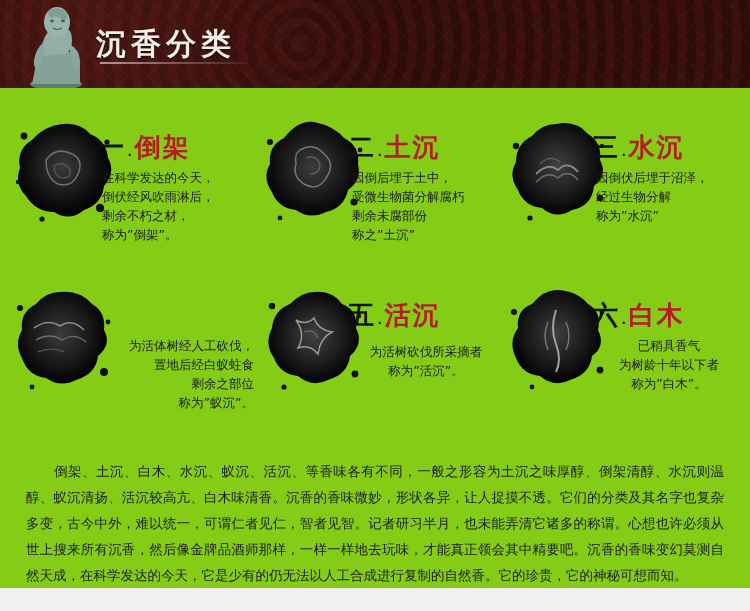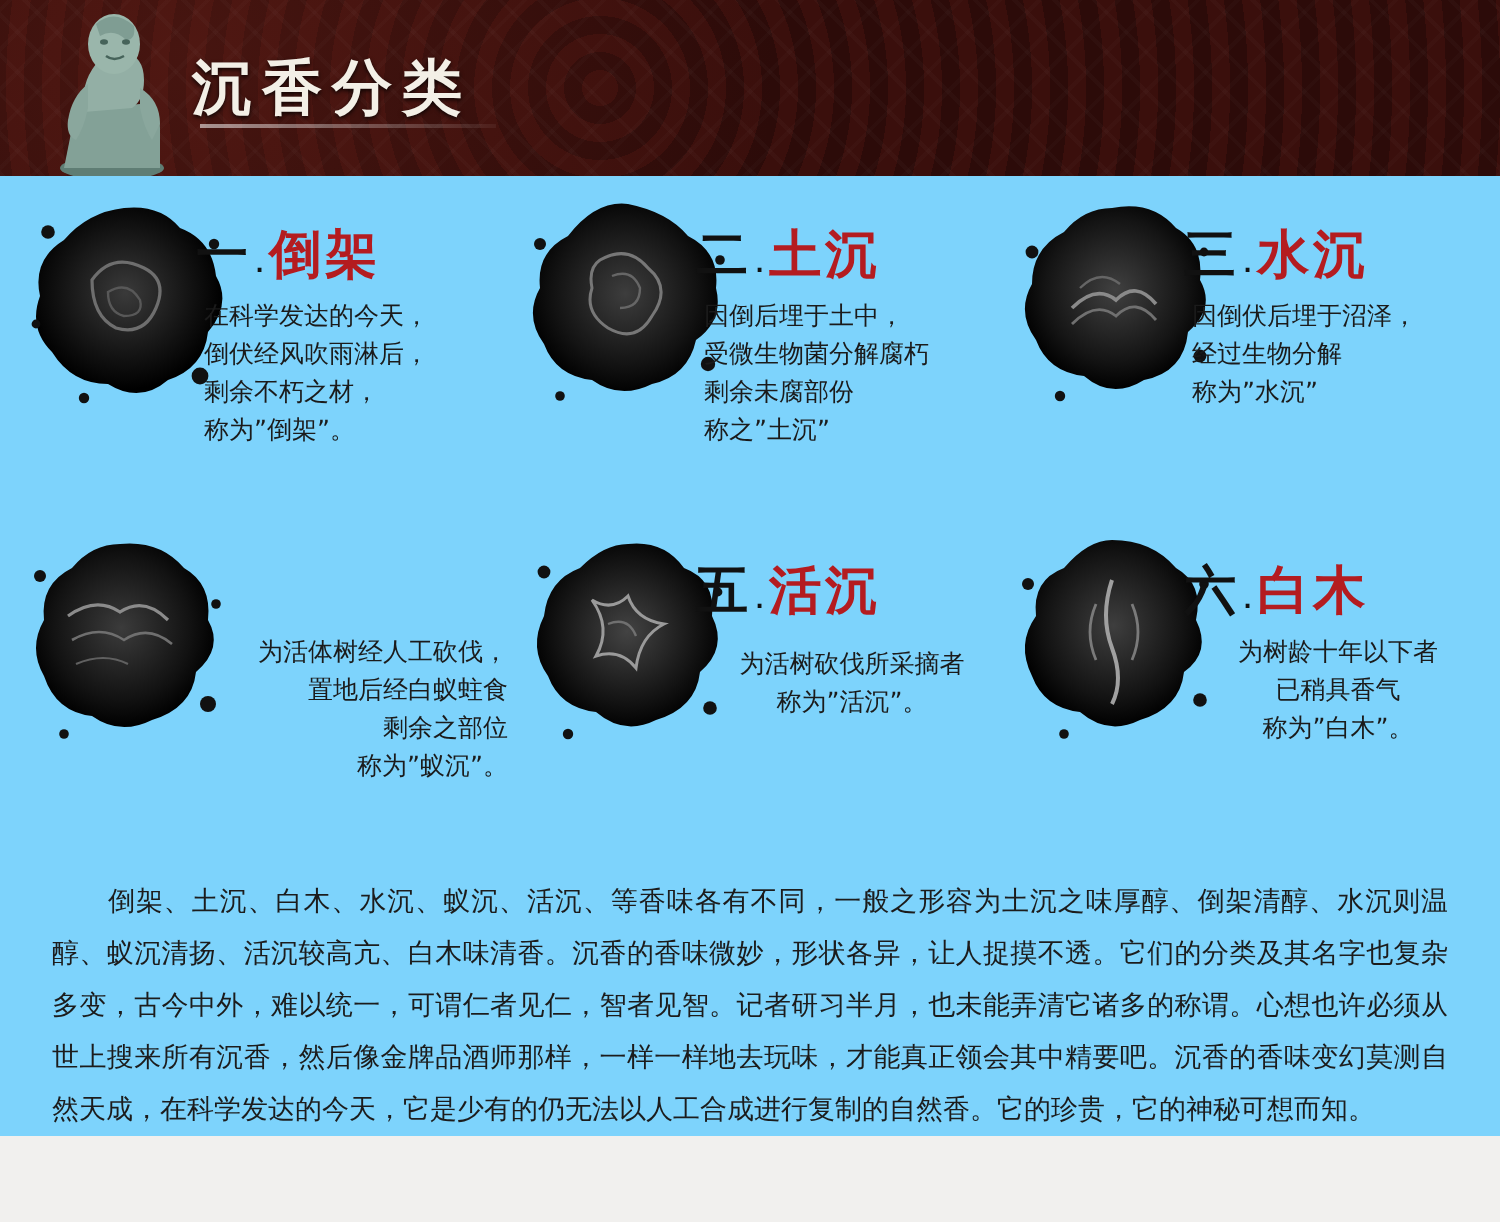--- a/index.html
+++ b/index.html
@@ -69,22 +69,22 @@
     top: 62px;
     width: 148px;
     height: 2px;
     background: linear-gradient(to right, rgba(255,255,255,0.55), rgba(255,255,255,0.05));
   }
 
   
   .content {
     position: relative;
     width: 750px;
-    padding-top: 4px;
-    background: #7dd3fc;
+    padding-top: 24px;
+    background: #84cc16;
   }
 
   .grid {
     position: relative;
     width: 750px;
     height: 340px;
   }
 
   .cell {
     position: absolute;
@@ -350,22 +350,22 @@
             <circle cx="26" cy="99" r="2.4" fill="#111"></circle>
             <path d="M50 22 Q44 40 50 56 Q56 72 50 84" fill="none" stroke="#a0a0a0" stroke-width="2"></path>
             <path d="M42 34 Q36 48 42 62" fill="none" stroke="#7a7a7a" stroke-width="1.4"></path>
             <path d="M60 34 Q66 48 60 62" fill="none" stroke="#7a7a7a" stroke-width="1.4"></path>
           </svg>
         </div>
         <div class="cell-head">
           <span class="cell-num">六</span><span class="cell-dot">.</span><span class="cell-name">白木</span>
         </div>
         <div class="cell-desc desc-center" style="left:94px; top:56px; width:150px;">
+          <div>已稍具香气</div>
           <div>为树龄十年以下者</div>
-          <div>已稍具香气</div>
           <div>称为”白木”。</div>
         </div>
       </div>
 
     </div>
 
     <div class="paragraph">倒架、土沉、白木、水沉、蚁沉、活沉、等香味各有不同，一般之形容为土沉之味厚醇、倒架清醇、水沉则温醇、蚁沉清扬、活沉较高亢、白木味清香。沉香的香味微妙，形状各异，让人捉摸不透。它们的分类及其名字也复杂多变，古今中外，难以统一，可谓仁者见仁，智者见智。记者研习半月，也未能弄清它诸多的称谓。心想也许必须从世上搜来所有沉香，然后像金牌品酒师那样，一样一样地去玩味，才能真正领会其中精要吧。沉香的香味变幻莫测自然天成，在科学发达的今天，它是少有的仍无法以人工合成进行复制的自然香。它的珍贵，它的神秘可想而知。</div>
 
   </div>
 </div>

